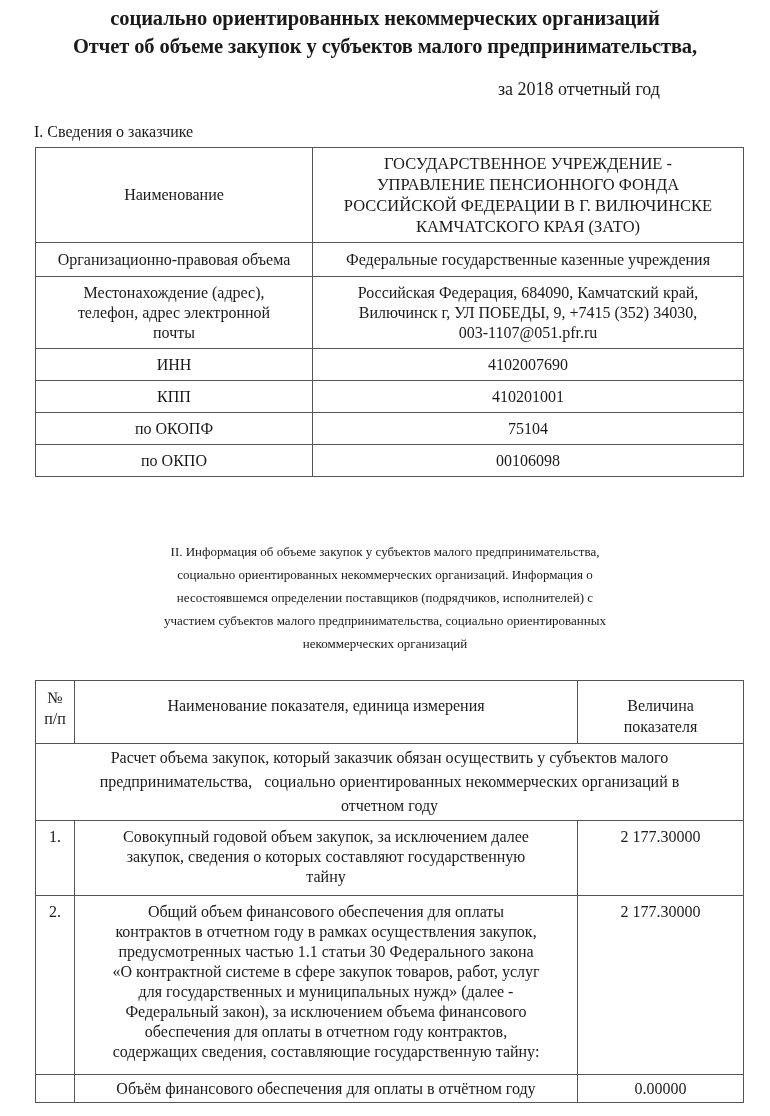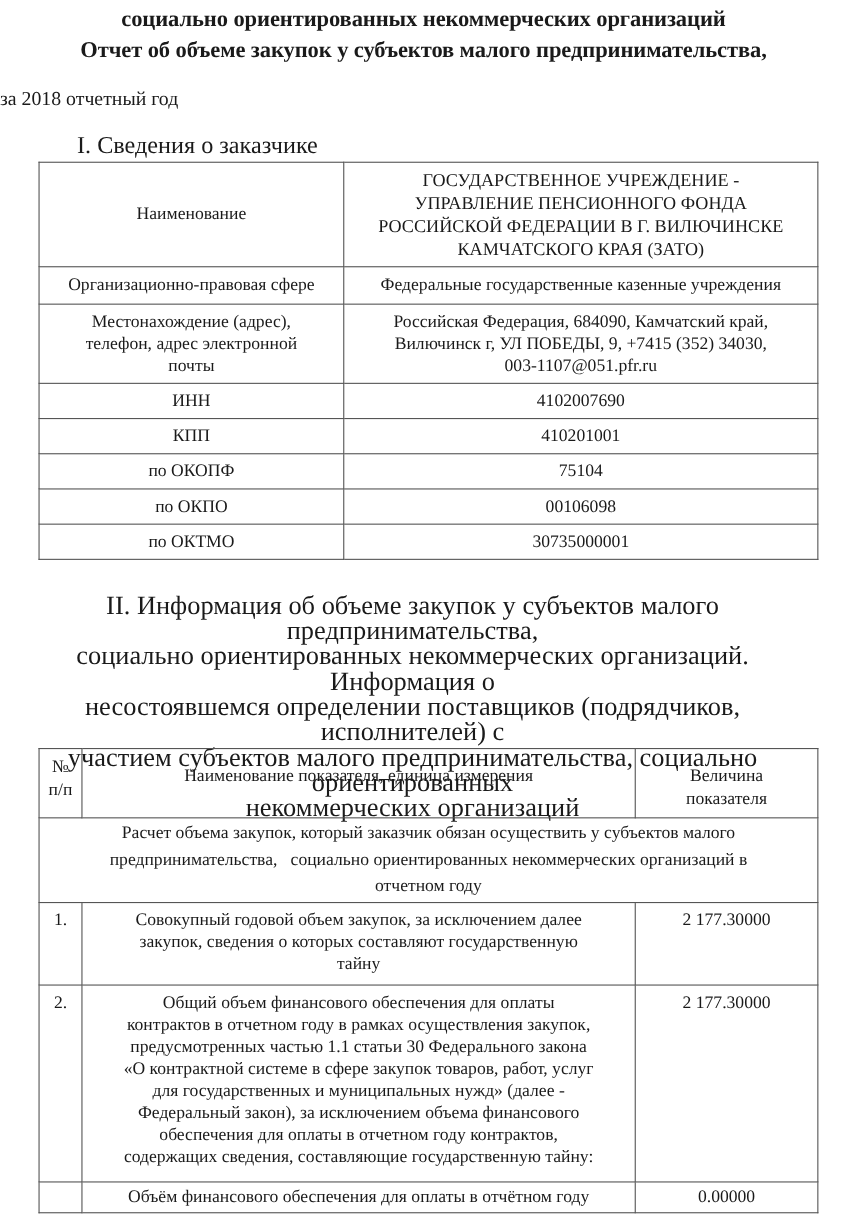--- a/index.html
+++ b/index.html
@@ -24,31 +24,30 @@
     font-weight: bold;
     font-size: 20.5px;
     line-height: 28px;
     letter-spacing: -0.1px;
   }
   .subtitle {
     position: absolute;
     left: 0;
     top: 78px;
     width: 660px;
-    text-align: left;
+    text-align: right;
     font-size: 18px;
     line-height: 22px;
   }
   .section1-heading {
     position: absolute;
     left: 34px;
     top: 121px;
-    font-size: 22px;
+    font-size: 16px;
     line-height: 22px;
-    margin-left: 36px;
   }
   table {
     position: absolute;
     border-collapse: collapse;
     table-layout: fixed;
     font-size: 16px;
     line-height: 20px;
   }
   td, th {
     border: 1.5px solid #555555;
@@ -66,25 +65,25 @@
   #customer-table col.c2 { width: 431px; }
   #customer-table td { vertical-align: middle; }
   #customer-table tr.r-name td { height: 94px; }
   #customer-table tr.r-name td.val { font-size: 16.5px; line-height: 21px; }
   #customer-table tr.r-form td { height: 33px; }
   #customer-table tr.r-addr td { height: 71px; }
   #customer-table tr.r-short td { height: 31px; }
 
   .section2-heading {
     position: absolute;
-    left: 24px;
+    left: 34px;
     top: 540px;
     width: 702px;
     text-align: center;
-    font-size: 24px;
+    font-size: 13px;
     line-height: 23px;
   }
   #indicators-table {
     left: 35px;
     top: 680px;
     width: 708px;
   }
   #indicators-table col.n { width: 39px; }
   #indicators-table col.name { width: 503px; }
   #indicators-table col.val { width: 166px; }
@@ -117,21 +116,21 @@
     <tr class="r-name">
       <td>Наименование</td>
       <td class="val">
         <div>ГОСУДАРСТВЕННОЕ УЧРЕЖДЕНИЕ -</div>
         <div>УПРАВЛЕНИЕ ПЕНСИОННОГО ФОНДА</div>
         <div>РОССИЙСКОЙ ФЕДЕРАЦИИ В Г. ВИЛЮЧИНСКЕ</div>
         <div>КАМЧАТСКОГО КРАЯ (ЗАТО)</div>
       </td>
     </tr>
     <tr class="r-form">
-      <td>Организационно-правовая сфере</td>
+      <td>Организационно-правовая объема</td>
       <td>Федеральные государственные казенные учреждения</td>
     </tr>
     <tr class="r-addr">
       <td>
         <div>Местонахождение (адрес),</div>
         <div>телефон, адрес электронной</div>
         <div>почты</div>
       </td>
       <td>
         <div>Российская Федерация, 684090, Камчатский край,</div>
@@ -147,24 +146,20 @@
       <td>КПП</td>
       <td>410201001</td>
     </tr>
     <tr class="r-short">
       <td>по ОКОПФ</td>
       <td>75104</td>
     </tr>
     <tr class="r-short">
       <td>по ОКПО</td>
       <td>00106098</td>
-    </tr>
-    <tr class="r-short">
-      <td>по ОКТМО</td>
-      <td>30735000001</td>
     </tr>
   </tbody>
 </table>
 
 <div class="section2-heading">
   <div>II. Информация об объеме закупок у субъектов малого предпринимательства,</div>
   <div>социально ориентированных некоммерческих организаций. Информация о</div>
   <div>несостоявшемся определении поставщиков (подрядчиков, исполнителей) с</div>
   <div>участием субъектов малого предпринимательства, социально ориентированных</div>
   <div>некоммерческих организаций</div>

